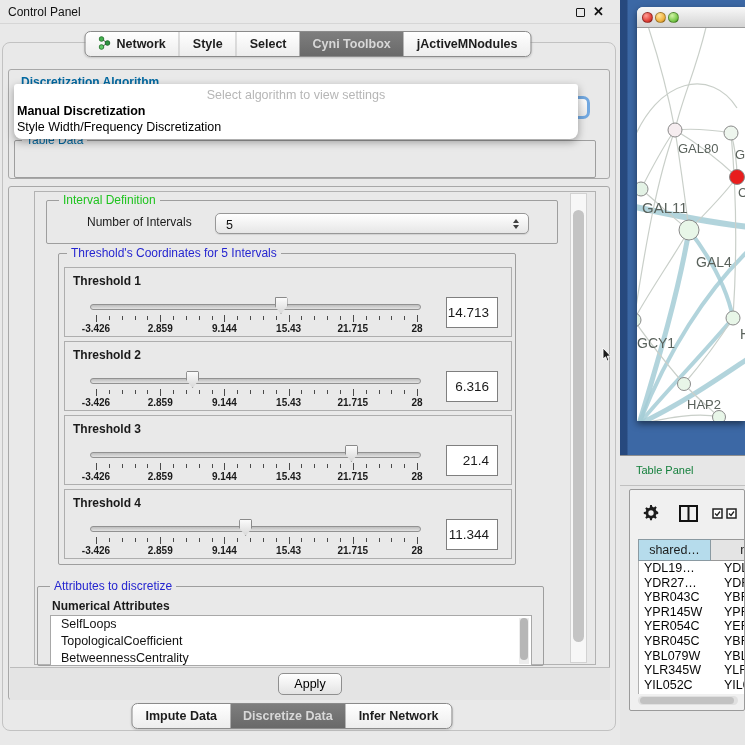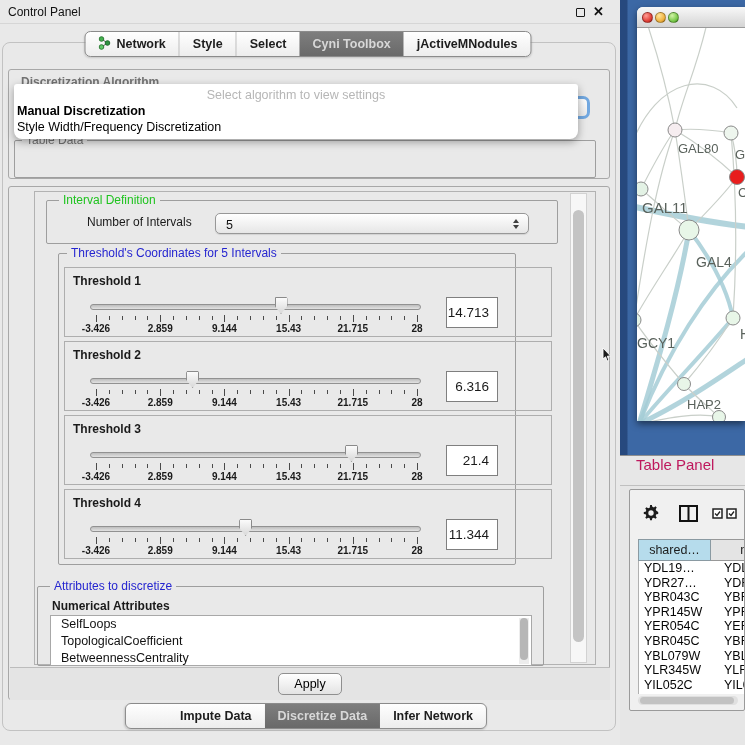--- a/index.html
+++ b/index.html
@@ -11,34 +11,34 @@
   .titlebar { left:0; top:0; width:620px; height:24px; border-bottom:1px solid #d6d6d6; }
   .win-title { left:8px; top:5px; font-size:12px; color:#111; }
   .float-ic { left:576px; top:8px; width:9px; height:9px; border:1.5px solid #1a1a1a; border-radius:1px; }
   .close-ic { left:593px; top:4px; font-size:13px; font-weight:700; color:#111; }
 
   .outer-frame { left:2px; top:42px; width:614px; height:689px; border:1px solid #c2c2c2; border-radius:8px; }
 
   .tabgroup { display:flex; border:1px solid #8b8b8b; border-radius:6px; overflow:hidden;
               background:linear-gradient(#ffffff,#ededed); box-shadow:0 1px 2px rgba(0,0,0,.15); }
   .tabgroup.top { left:308px; top:31px; transform:translateX(-50%); }
-  .tabgroup.bottom { left:306px; top:703px; transform:translateX(-50%);padding-left:41px; }
+  .tabgroup.bottom { left:292px; top:703px; transform:translateX(-50%); }
   .tab { display:flex; align-items:center; gap:5px; padding:0 13px; height:24px; font-size:12.5px; font-weight:700; color:#1d1d1d; white-space:nowrap; }
   .tab + .tab { border-left:1px solid #c0c0c0; }
   .tab.sel { background:linear-gradient(#7e7e7e,#696969); color:#d8d8d8; border-left:none; }
   .tab.sel + .tab { border-left:none; }
 
   .box1 { left:8px; top:69px; width:602px; height:110px; border:1px solid #a8a8a8; border-radius:3px; }
   .algo-label { left:16px; top:76px; font-weight:700; color:#2b2b2b; z-index:1; }
   .focus-combo { left:302px; top:96px; width:288px; height:23px; border:3px solid #72a8e0; border-radius:7px;
                  background:linear-gradient(#fdfdfd,#e9e9e9); z-index:2; }
 
   .group { position:absolute; border:1px solid #9e9e9e; border-radius:2px; }
   .gtitle { position:absolute; top:-8px; background:#e9e9e9; padding:0 4px; font-size:12px; white-space:nowrap; }
-  .gtitle.dark { color:#737373; }
+  .gtitle.dark { color:#0369a1; }
   .gtitle.green { color:#1ec31e; }
   .gtitle.blue { color:#2525d0; }
 
   .td-group { left:14px; top:140px; width:582px; height:38px; }
   .combo { position:absolute; border:1px solid #979797; border-radius:5px; background:linear-gradient(#ffffff,#e6e6e6);
            box-shadow:0 1px 1px rgba(0,0,0,.1); }
   .combo .val { position:absolute; left:10px; top:4px; font-size:12.5px; color:#111; }
   .updown { position:absolute; right:9px; top:50%; transform:translateY(-50%); display:flex; flex-direction:column; gap:2px; }
   .updown .u { width:0; height:0; border-left:3.5px solid transparent; border-right:3.5px solid transparent; border-bottom:4.5px solid #3f3f3f; }
   .updown .d { width:0; height:0; border-left:3.5px solid transparent; border-right:3.5px solid transparent; border-top:4.5px solid #3f3f3f; }
@@ -54,21 +54,21 @@
   .bigpanel { left:8px; top:186px; width:602px; height:514px; border:1px solid #a8a8a8; border-radius:3px; background:#e9e9e9; }
   .viewport { position:absolute; left:25px; top:4px; width:562px; height:474px; border:1px solid #b2b2b2; }
   .vscroll { position:absolute; left:561px; top:6px; width:17px; height:470px; background:#f7f7f7; border:1px solid #d2d2d2; }
   .vthumb { position:absolute; left:2px; top:16px; width:11px; height:432px; background:#c4c4c4; border-radius:6px; }
 
   .intv-group { left:37px; top:13px; width:512px; height:44px; }
   .intv-label { position:absolute; left:40px; top:14px; font-weight:400; }
   .intv-spinner { left:168px; top:12px; width:314px; height:21px; }
 
   .thr-group { left:49px; top:66px; width:458px; height:312px; }
-  .thr-panel { position:absolute; left:5px; width:488px; height:70px; border:1px solid #aeaeae; }
+  .thr-panel { position:absolute; left:5px; width:448px; height:70px; border:1px solid #aeaeae; }
   .thr-label { position:absolute; left:8px; top:6px; font-weight:700; }
   .thr-track { position:absolute; left:25px; top:36px; width:331px; height:6px; border:1px solid #919191; border-radius:3px;
                background:linear-gradient(#bdbdbd,#e2e2e2); }
   .thr-thumb { position:absolute; top:29px; width:13px; height:17px; background:linear-gradient(#fbfbfb,#d9d9d9);
                border:1px solid #8a8a8a; clip-path:polygon(8% 0,92% 0,100% 10%,100% 52%,50% 100%,0 52%,0 10%); }
   .tick { position:absolute; width:1px; background:#4a4a4a; }
   .tick.minor { top:48px; height:4px; }
   .tick.major { top:47px; height:7px; }
   .tlabel { position:absolute; top:55px; transform:translateX(-50%); font-size:10px; font-weight:700; color:#1a1a1a; }
   .vbox { position:absolute; left:381px; top:29px; width:52px; height:31px; background:#fff; border:1px solid #7f7f7f;
@@ -95,21 +95,21 @@
   .nettitle { position:absolute; left:0; top:0; width:108px; height:21px; border-radius:6px 0 0 0;
               background:linear-gradient(#f8f8f8,#d4d4d4); border-bottom:1px solid #9a9a9a; }
   .light { position:absolute; top:5px; width:11px; height:11px; border-radius:50%; border:1px solid rgba(0,0,0,.3); }
   .light.red { left:5px; background:radial-gradient(circle at 35% 30%, #ff9d94, #e2423a 60%, #a81d17); }
   .light.yellow { left:18px; background:radial-gradient(circle at 35% 30%, #ffe49a, #f1b545 60%, #c07f12); }
   .light.green { left:31px; background:radial-gradient(circle at 35% 30%, #d2f3a6, #7ccb4e 60%, #3f8f1d); }
   .netcanvas { position:absolute; left:0; top:21px; width:108px; height:393px; background:#fff; overflow:hidden; }
 
   .tablebar { position:absolute; left:0; top:455px; width:125px; height:31px; background:#e7e7e7;
               border-top:1px solid #8f8f8f; border-bottom:1px solid #c0c0c0; }
-  .tablebar span { position:absolute; left:16px; top:0; font-size:15px; color:#be185d; }
+  .tablebar span { position:absolute; left:16px; top:8px; font-size:11px; color:#15803d; }
   .tablewrap { position:absolute; left:9px; top:489px; width:116px; height:222px; background:#f0f0f0;
                border:1px solid #9a9a9a; border-radius:2px; overflow:hidden; }
   .ticon { position:absolute; }
   .thead-cell { position:absolute; top:49px; height:22px; font-size:12.5px; text-align:center; line-height:21px; color:#1c1c1c; }
   .thead-c1 { left:8px; width:73px; background:#b6dcec; border:1px solid #8a9aa2; }
   .thead-c2 { left:81px; width:90px; background:#e4e4e4; border-top:1px solid #989898; border-bottom:1px solid #989898; }
   .trows { position:absolute; left:8px; top:71px; width:108px; height:133px; background:#fff;
            border-left:1px solid #b0b0b0; overflow:hidden; }
   .trow { position:relative; height:14.6px; }
   .tc { position:absolute; top:0; font-size:12.5px; color:#060606; white-space:nowrap; }

